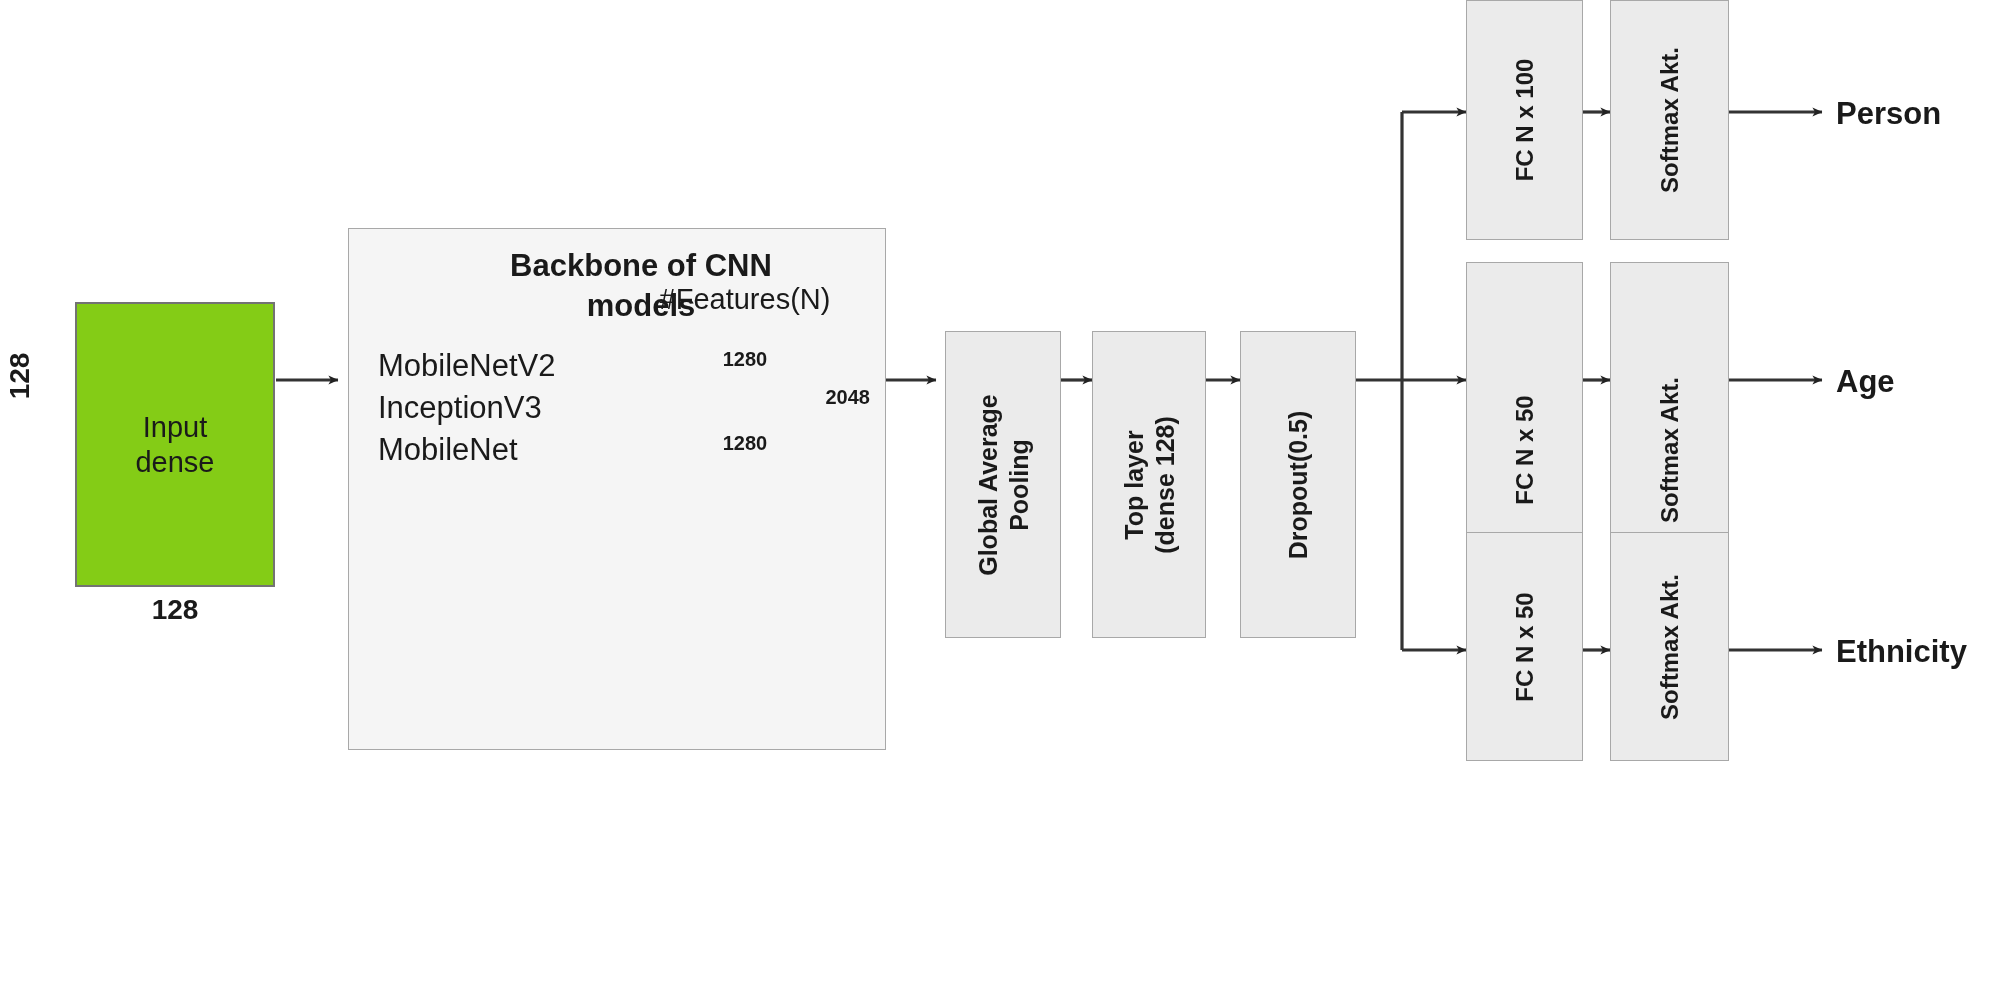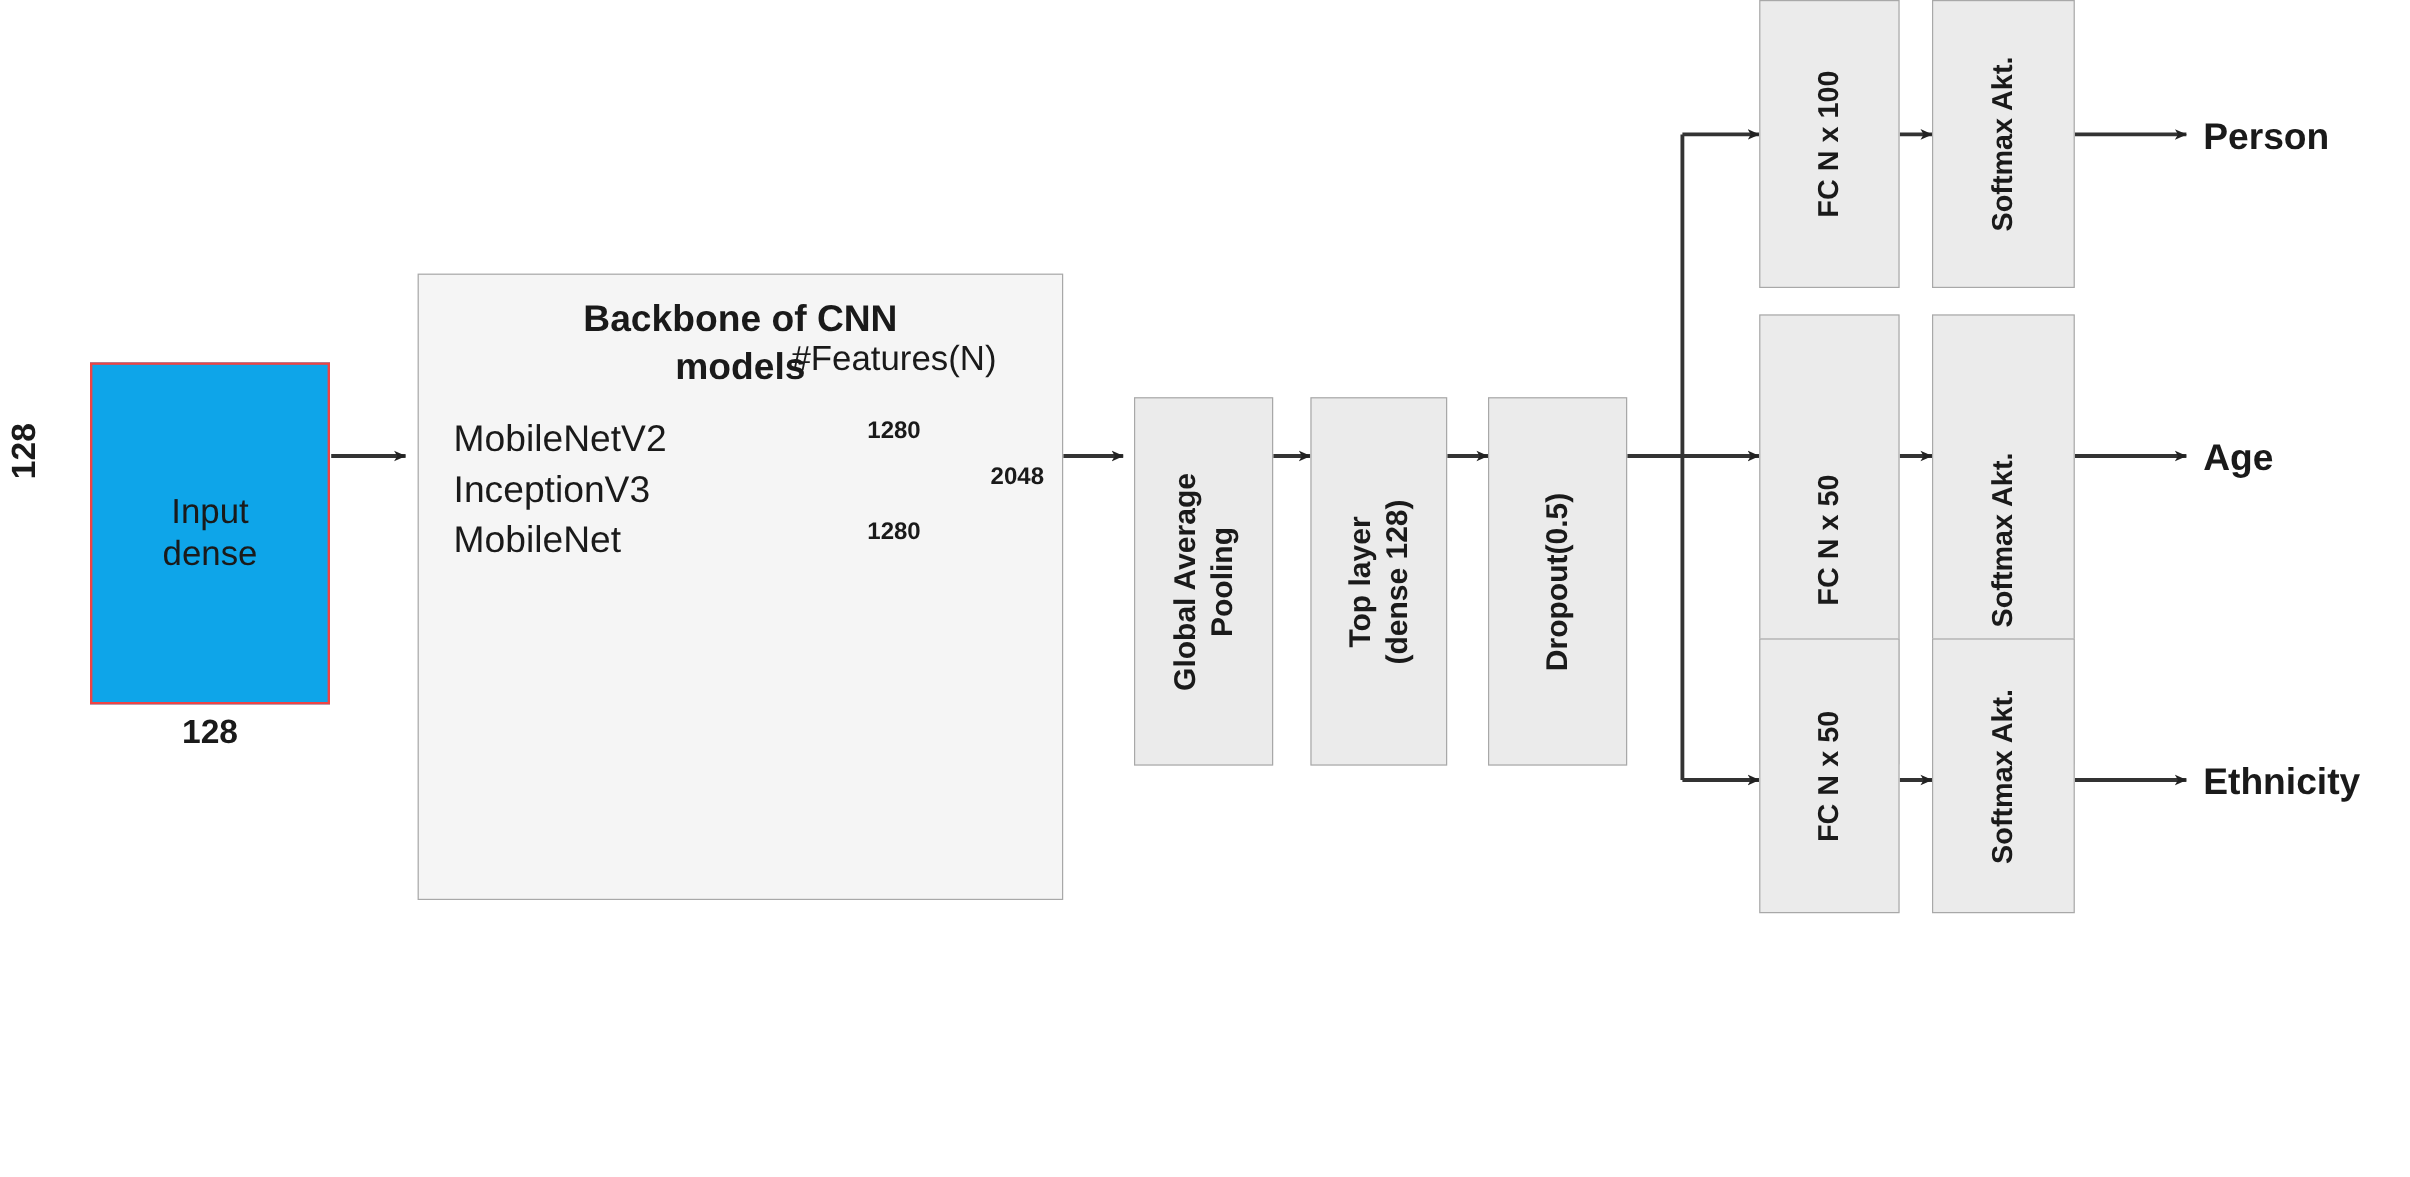--- a/index.html
+++ b/index.html
@@ -4,21 +4,21 @@
 <style>
   html,body{margin:0;padding:0;background:#ffffff;}
   #stage{
     position:relative;
     width:2008px;height:981px;
     background:#ffffff;
     font-family:"Liberation Sans", sans-serif;
     overflow:hidden;
   }
   .box{position:absolute;box-sizing:border-box;}
-  .wbox{background:#0ea5e9;border:2px solid #ef4444;}
+  .wbox{background:#84cc16;border:2px solid #737373;}
   .gbox{background:#ebebeb;border:1.5px solid #a8a8a8;}
   .lgbox{background:#f5f5f5;border:1.5px solid #a8a8a8;}
 
   .vcenter{
     position:absolute;inset:0;
     display:flex;align-items:center;justify-content:center;
     text-align:center;line-height:1.18;
   }
   .rot{
     position:absolute;top:50%;left:50%;
@@ -26,21 +26,21 @@
     white-space:nowrap;text-align:center;line-height:1.2;
   }
   .rot2{
     position:absolute;top:50%;left:50%;
     transform:translate(-50%,-50%) rotate(-90deg);
     text-align:center;line-height:1.22;
   }
 
   .lbl{position:absolute;white-space:pre;}
 
-  .ttl{font-size:31px;font-weight:bold;color:#1a1a1a;}
+  .ttl{font-size:31px;font-weight:bold;color:#1a1a1a;padding-left:24px;}
   .inp{font-size:29px;color:#1a1a1a;}
   .dim{font-size:28px;font-weight:bold;color:#1a1a1a;}
   .hdr{font-size:29px;color:#1a1a1a;}
   .mdl{font-size:31px;font-weight:normal;color:#1a1a1a;}
   .num{font-size:20px;font-weight:bold;color:#1a1a1a;}
   .vtxt{font-size:25px;font-weight:bold;color:#1a1a1a;}
   .vtxt2{font-size:24px;font-weight:bold;color:#1a1a1a;}
   .outl{font-size:31px;font-weight:bold;color:#1a1a1a;}
 
   svg.wires{position:absolute;left:0;top:0;width:2008px;height:981px;overflow:visible;}

